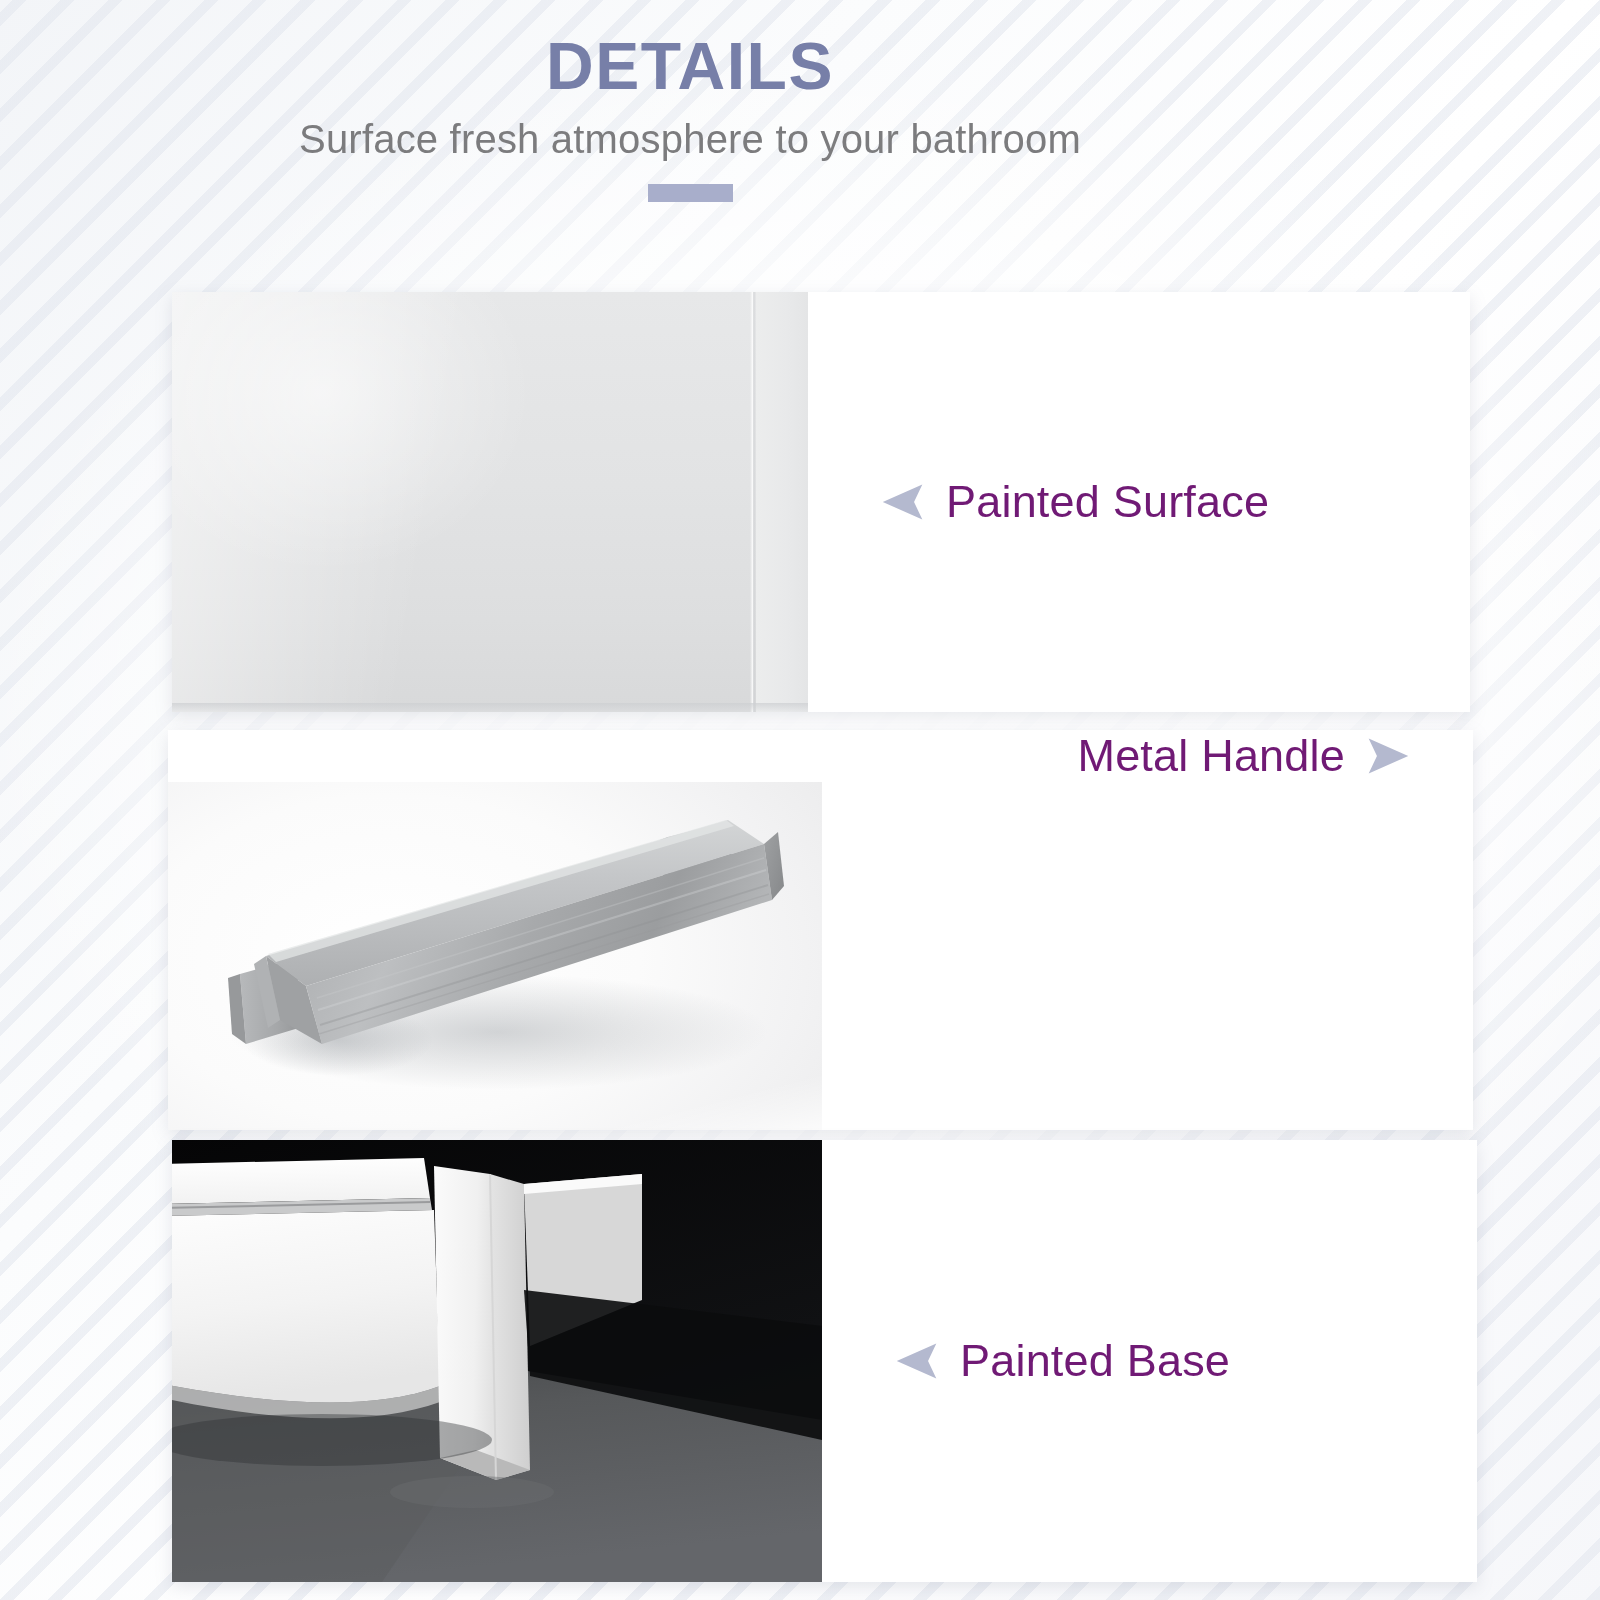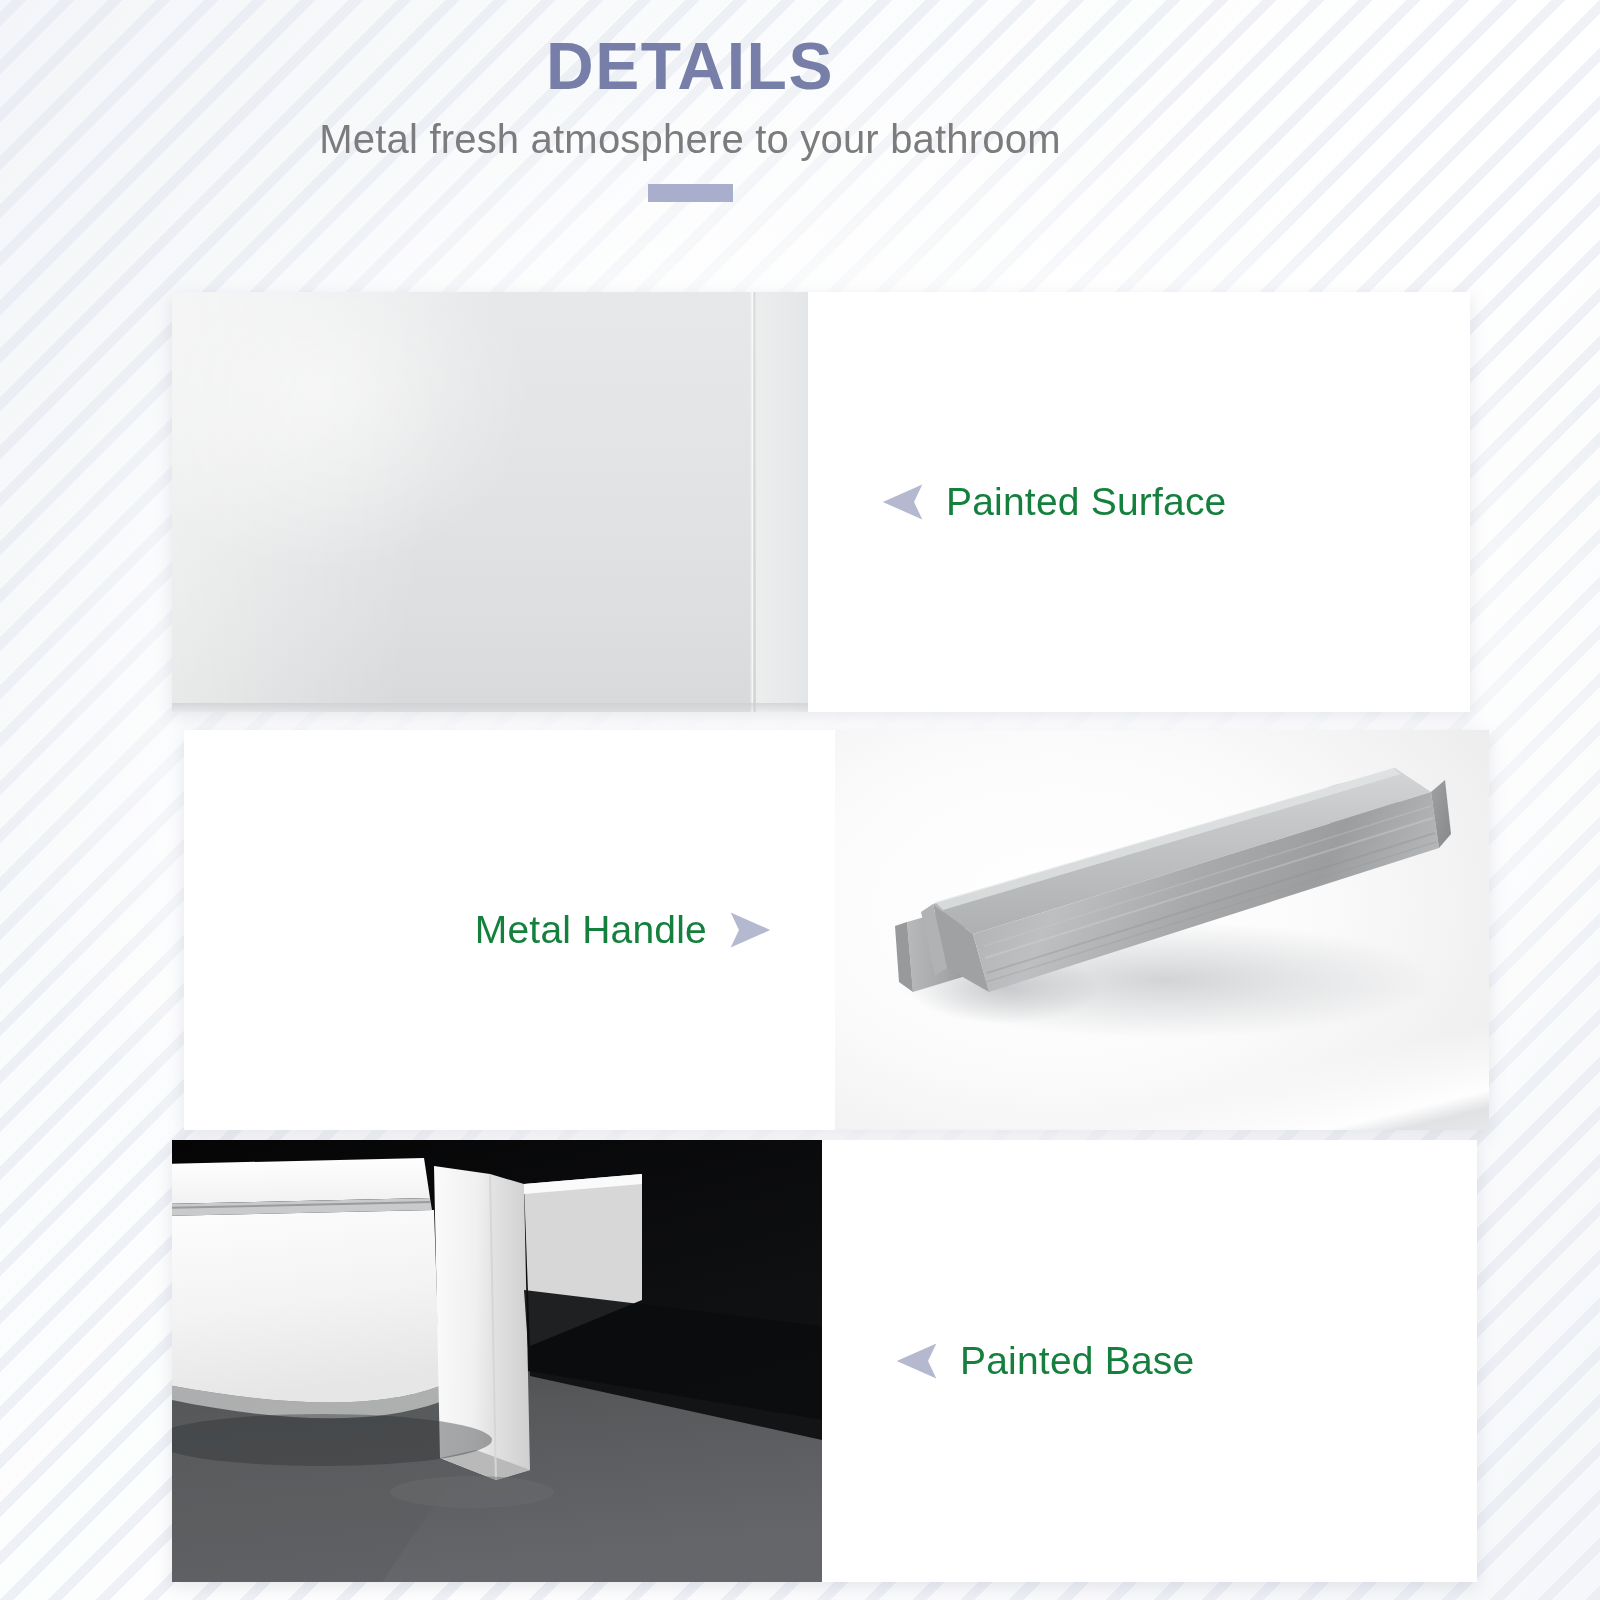--- a/index.html
+++ b/index.html
@@ -52,35 +52,35 @@
 
   
   .row {
     position:absolute; z-index:2;
     display:flex;
     background:#ffffff;
     box-shadow:0 5px 16px rgba(120,130,150,0.18);
     overflow:hidden;
   }
   #row-1 { left:172px; top:292px;  width:1298px; height:420px; }
-  #row-2 { left:184px; top:730px;  width:1305px; height:400px; }
+  #row-2 { left:168px; top:730px;  width:1305px; height:400px;flex-direction:column; }
   #row-3 { left:172px; top:1140px; width:1305px; height:442px; }
 
   .photo { position:relative; overflow:hidden; flex:0 0 auto; }
   .caption {
     flex:1 1 auto;
     display:flex; align-items:center;
     background:#ffffff;
   }
   .caption-inner { display:flex; align-items:center; gap:20px; }
   .caption.left-pad  { padding-left:72px; }
   .caption.right-pad { padding-right:62px; justify-content:flex-end; }
 
   .caption-text {
-    font-size:39px; color:#15803d; font-weight:normal; white-space:nowrap;
+    font-size:45px; color:#701a75; font-weight:normal; white-space:nowrap;
     letter-spacing:0.2px;
   }
   .arrow { width:46px; height:46px; flex:0 0 auto; display:block; }
 
   
   #photo-painted {
     width:636px; height:420px;
     background:
       linear-gradient(100deg, rgba(255,255,255,0.55) 0%, rgba(255,255,255,0.0) 42%),
       linear-gradient(180deg,#e7e8e9 0%, #e2e3e4 46%, #dddedf 78%, #d8d9da 100%);
@@ -126,21 +126,21 @@
   
   .glow { position:absolute; border-radius:50%; pointer-events:none; }
 </style>
 </head>
 <body>
 
 <div id="page">
 
   <div id="header">
     <div id="title">DETAILS</div>
-    <div id="subtitle">Metal fresh atmosphere to your bathroom</div>
+    <div id="subtitle">Surface fresh atmosphere to your bathroom</div>
     <div id="accent-bar"></div>
   </div>
 
   <div class="row" id="row-1">
 
     <div class="photo" id="photo-painted">
       <div class="seam"></div>
       <div class="right-face"></div>
       <div class="bottom-edge"></div>
       <div class="glow" style="left:-60px;top:-80px;width:420px;height:360px;background:radial-gradient(closest-side, rgba(255,255,255,0.55), rgba(255,255,255,0));"></div>

